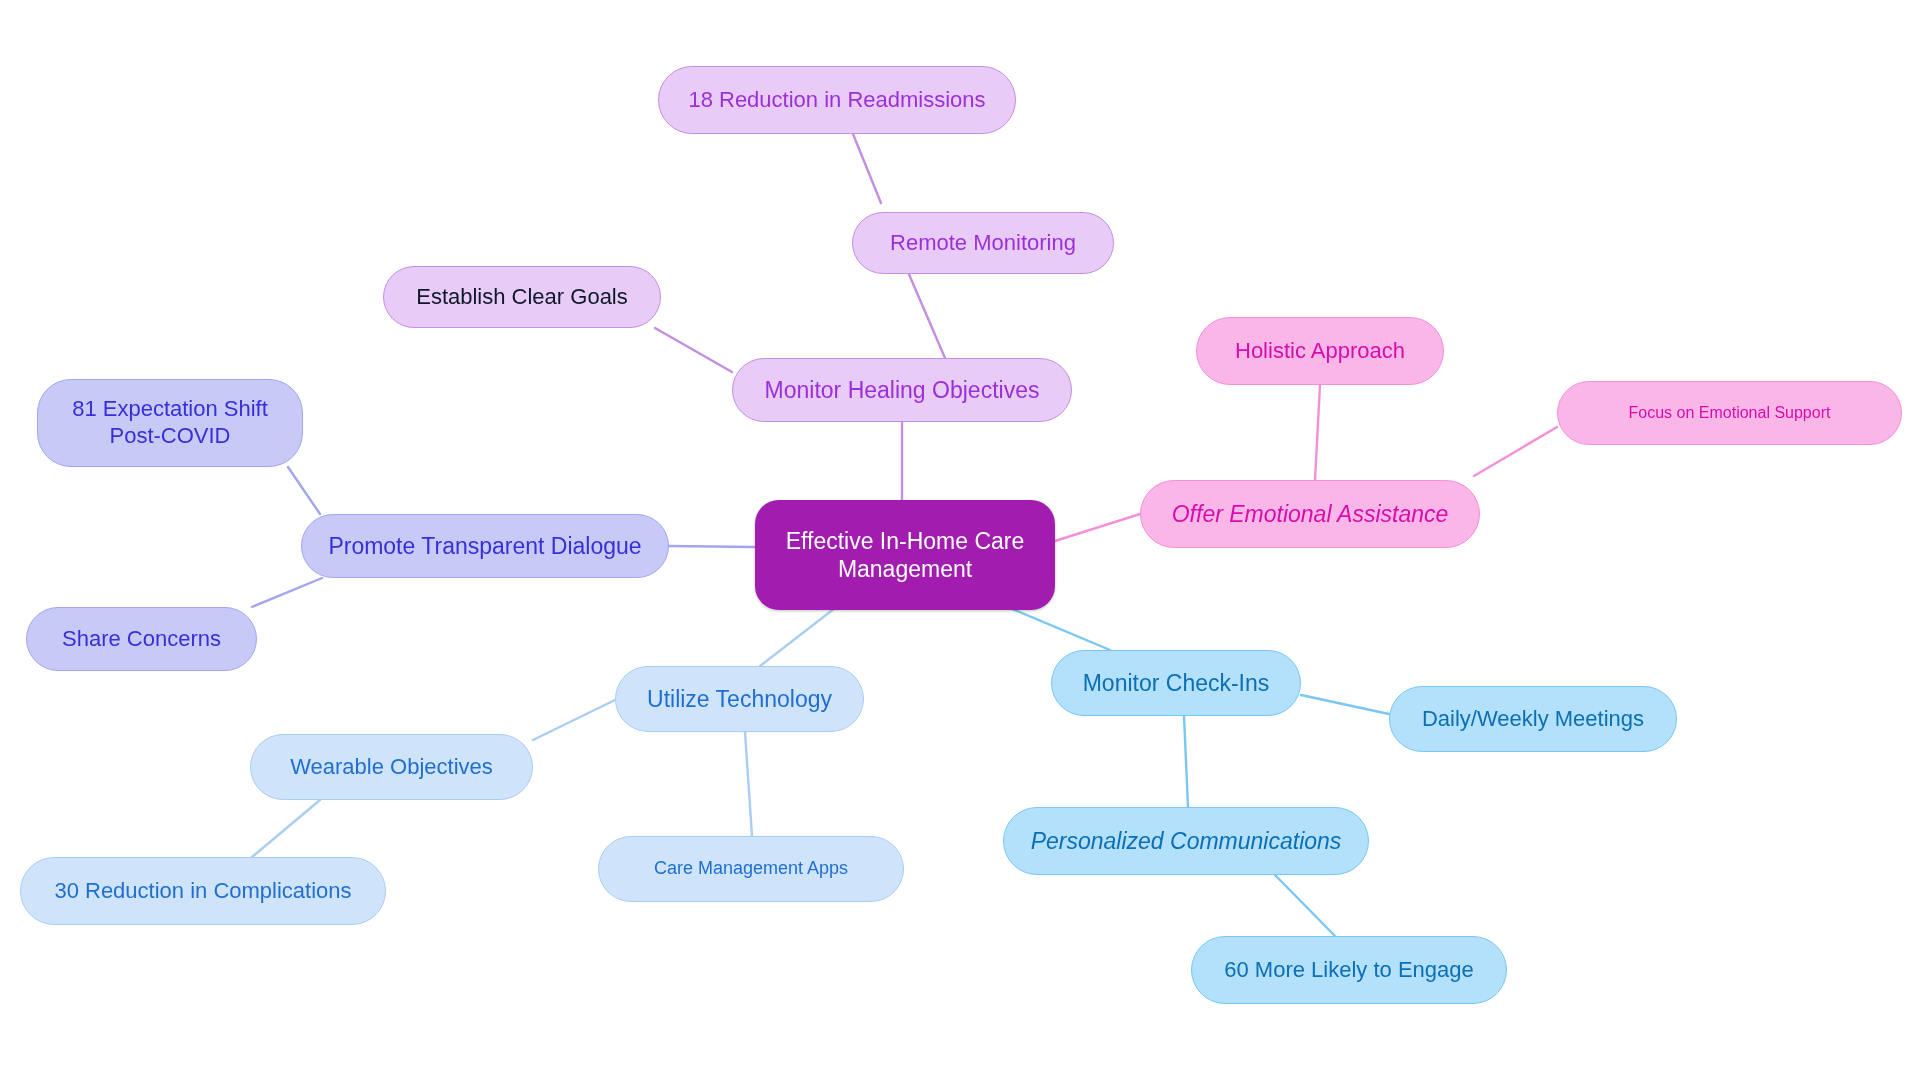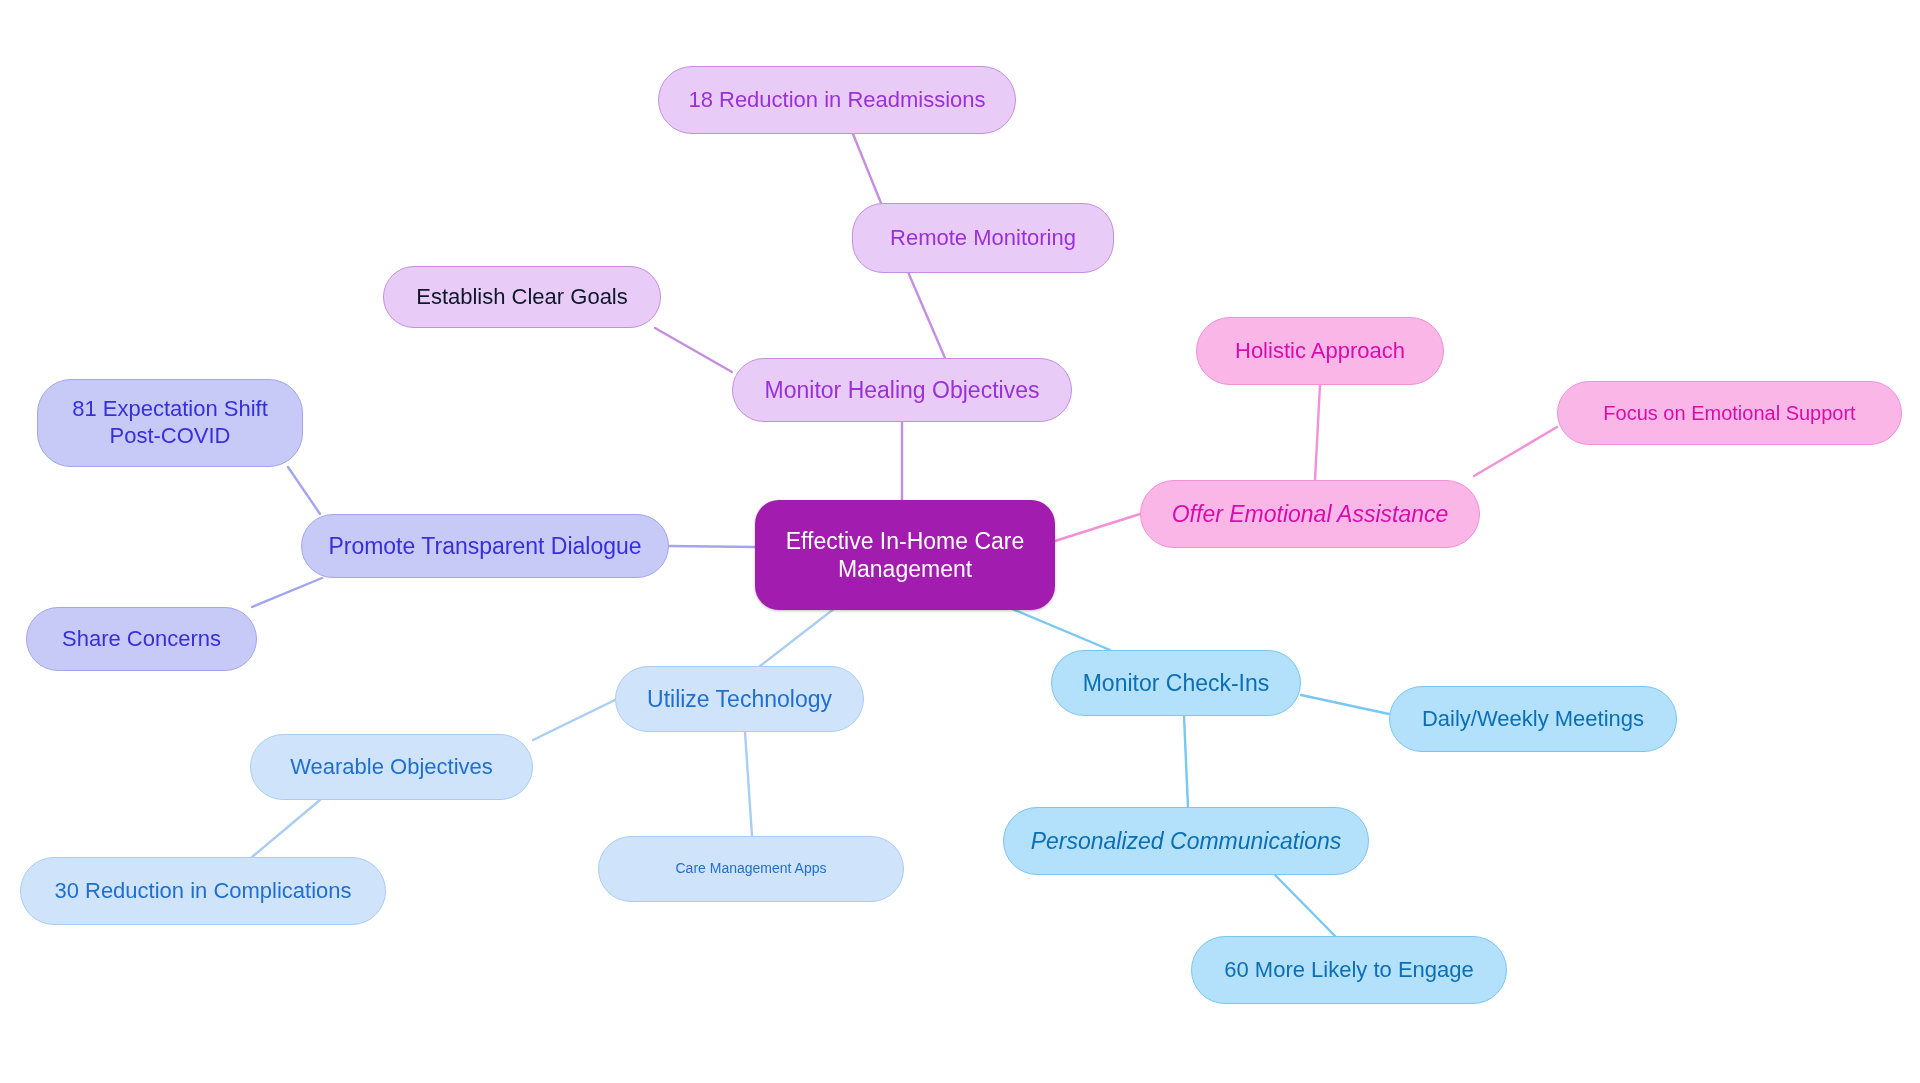--- a/index.html
+++ b/index.html
@@ -68,31 +68,31 @@
       <line x1="835" y1="608" x2="760" y2="666" stroke="#a9cdf3" stroke-width="2.4" stroke-linecap="round"></line>
       <line x1="615" y1="700" x2="533" y2="740" stroke="#a9cdf3" stroke-width="2.4" stroke-linecap="round"></line>
       <line x1="745" y1="732" x2="752" y2="836" stroke="#a9cdf3" stroke-width="2.4" stroke-linecap="round"></line>
       <line x1="320" y1="800" x2="252" y2="857" stroke="#a9cdf3" stroke-width="2.4" stroke-linecap="round"></line>
     </svg>
   <div id="node-layer">
       <div class="node node-root" style="left: 755px; top: 500px; width: 300px; height: 110px; background: #a21caf; border-color: rgb(14, 20, 32); color: rgb(255, 255, 255); font-size: 23px; border-radius: 24px;">Effective In-Home Care
 Management</div>
       <div class="node" style="left: 732px; top: 358px; width: 340px; height: 64px; background: rgb(232, 204, 247); border-color: rgb(197, 142, 224); color: rgb(155, 48, 217); font-size: 23px; border-radius: 32px;">Monitor Healing Objectives</div>
       <div class="node" style="left: 383px; top: 266px; width: 278px; height: 62px; background: rgb(232, 204, 247); border-color: rgb(197, 142, 224); color: #0f172a; font-size: 22px; border-radius: 31px;">Establish Clear Goals</div>
-      <div class="node" style="left: 852px; top: 203px; width: 262px; height: 70px; background: rgb(232, 204, 247); border-color: rgb(197, 142, 224); color: rgb(155, 48, 217); font-size: 22px; border-radius: 31px;">Remote Monitoring</div>
+      <div class="node" style="left: 852px; top: 212px; width: 262px; height: 62px; background: rgb(232, 204, 247); border-color: rgb(197, 142, 224); color: rgb(155, 48, 217); font-size: 22px; border-radius: 31px;">Remote Monitoring</div>
       <div class="node" style="left: 658px; top: 66px; width: 358px; height: 68px; background: rgb(232, 204, 247); border-color: rgb(197, 142, 224); color: rgb(155, 48, 217); font-size: 22px; border-radius: 34px;">18 Reduction in Readmissions</div>
       <div class="node" style="left: 301px; top: 514px; width: 368px; height: 64px; background: rgb(199, 201, 247); border-color: rgb(163, 166, 239); color: rgb(55, 48, 217); font-size: 23px; border-radius: 32px;">Promote Transparent Dialogue</div>
       <div class="node" style="left: 37px; top: 379px; width: 266px; height: 88px; background: rgb(199, 201, 247); border-color: rgb(163, 166, 239); color: rgb(55, 48, 217); font-size: 22px; border-radius: 34px;">81 Expectation Shift
 Post-COVID</div>
       <div class="node" style="left: 26px; top: 607px; width: 231px; height: 64px; background: rgb(199, 201, 247); border-color: rgb(163, 166, 239); color: rgb(55, 48, 217); font-size: 22px; border-radius: 32px;">Share Concerns</div>
       <div class="node" style="left: 1140px; top: 480px; width: 340px; height: 68px; background: rgb(251, 182, 232); border-color: rgb(244, 143, 216); color: rgb(217, 12, 171); font-size: 23px; border-radius: 34px; font-style: italic;">Offer Emotional Assistance</div>
       <div class="node" style="left: 1196px; top: 317px; width: 248px; height: 68px; background: rgb(251, 182, 232); border-color: rgb(244, 143, 216); color: rgb(217, 12, 171); font-size: 22px; border-radius: 34px; text-align: center;">Holistic Approach</div>
-      <div class="node" style="left: 1557px; top: 381px; width: 345px; height: 64px; background: rgb(251, 182, 232); border-color: rgb(244, 143, 216); color: rgb(217, 12, 171); font-size: 20px; border-radius: 32px;">Focus on Emotional Support</div>
+      <div class="node" style="left: 1557px; top: 381px; width: 345px; height: 64px; background: rgb(251, 182, 232); border-color: rgb(244, 143, 216); color: rgb(217, 12, 171); font-size: 16px; border-radius: 32px;">Focus on Emotional Support</div>
       <div class="node" style="left: 1051px; top: 650px; width: 250px; height: 66px; background: rgb(179, 224, 251); border-color: rgb(121, 199, 243); color: rgb(11, 111, 181); font-size: 23px; border-radius: 33px;">Monitor Check-Ins</div>
       <div class="node" style="left: 1389px; top: 686px; width: 288px; height: 66px; background: rgb(179, 224, 251); border-color: rgb(121, 199, 243); color: rgb(11, 111, 181); font-size: 22px; border-radius: 33px;">Daily/Weekly Meetings</div>
       <div class="node" style="left: 1003px; top: 807px; width: 366px; height: 68px; background: rgb(179, 224, 251); border-color: rgb(121, 199, 243); color: rgb(11, 111, 181); font-size: 23px; border-radius: 34px; font-style: italic;">Personalized Communications</div>
       <div class="node" style="left: 1191px; top: 936px; width: 316px; height: 68px; background: rgb(179, 224, 251); border-color: rgb(121, 199, 243); color: rgb(11, 111, 181); font-size: 22px; border-radius: 34px;">60 More Likely to Engage</div>
       <div class="node" style="left: 615px; top: 666px; width: 249px; height: 66px; background: rgb(207, 228, 251); border-color: rgb(169, 205, 243); color: rgb(31, 111, 208); font-size: 23px; border-radius: 33px;">Utilize Technology</div>
       <div class="node" style="left: 250px; top: 734px; width: 283px; height: 66px; background: rgb(207, 228, 251); border-color: rgb(169, 205, 243); color: rgb(31, 111, 208); font-size: 22px; border-radius: 33px;">Wearable Objectives</div>
-      <div class="node" style="left: 598px; top: 836px; width: 306px; height: 66px; background: rgb(207, 228, 251); border-color: rgb(169, 205, 243); color: rgb(31, 111, 208); font-size: 14px; border-radius: 33px;">Care Management Apps</div>
+      <div class="node" style="left: 598px; top: 836px; width: 306px; height: 66px; background: rgb(207, 228, 251); border-color: rgb(169, 205, 243); color: rgb(31, 111, 208); font-size: 18px; border-radius: 33px;">Care Management Apps</div>
       <div class="node" style="left: 20px; top: 857px; width: 366px; height: 68px; background: rgb(207, 228, 251); border-color: rgb(169, 205, 243); color: rgb(31, 111, 208); font-size: 22px; border-radius: 34px;">30 Reduction in Complications</div>
     </div>
 </div>
 
 </body></html>

